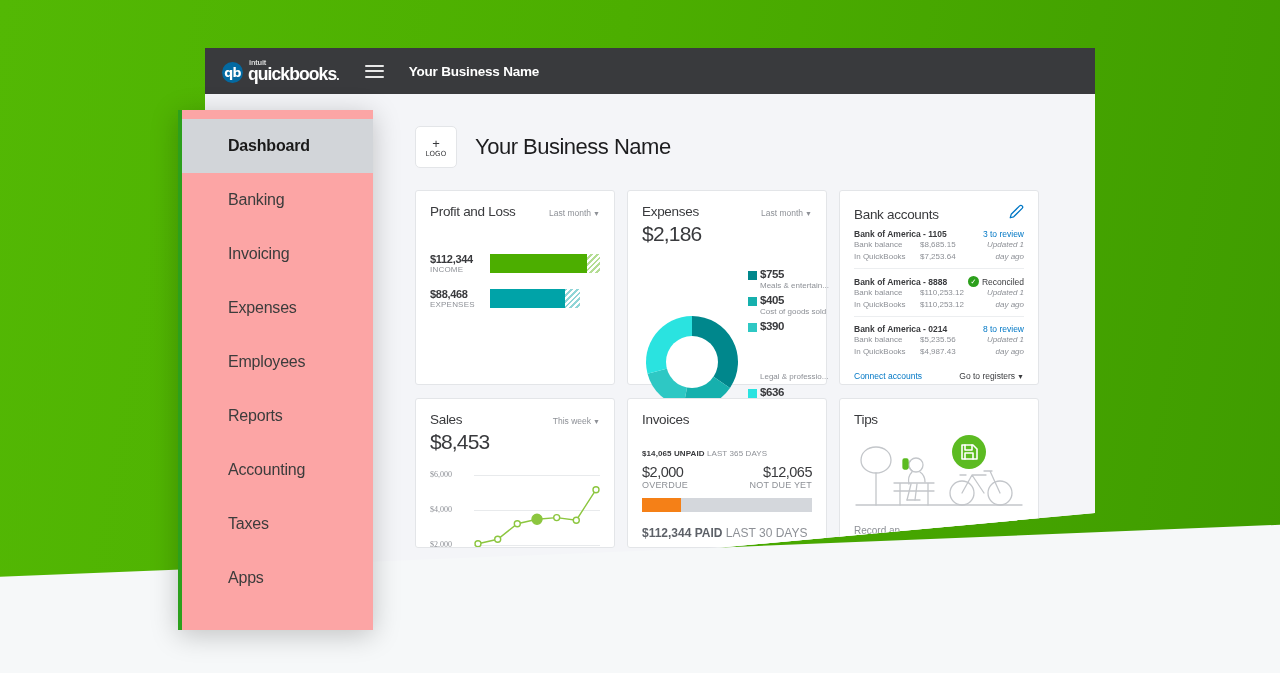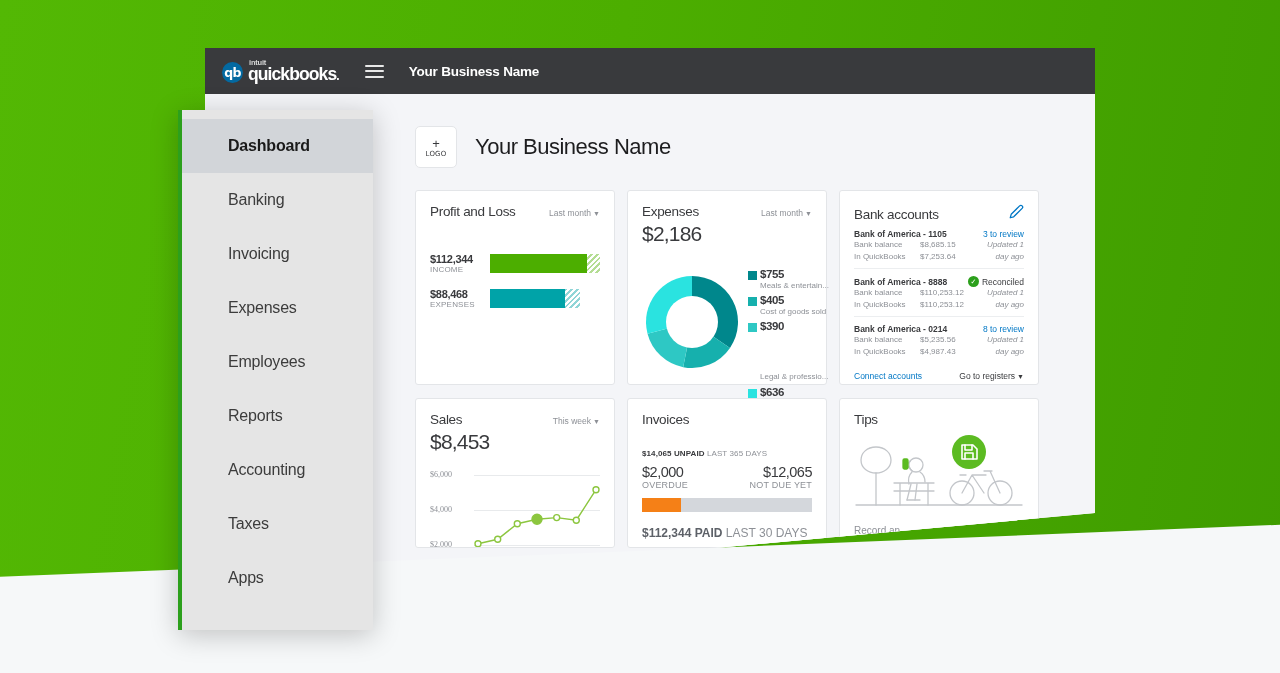--- a/index.html
+++ b/index.html
@@ -155,21 +155,21 @@
   .bar-income .hatch {
     background: repeating-linear-gradient(-45deg, #ffffff 0 2px, #b4dd93 2px 4px);
   }
   .bar-expenses .solid { background: #00a3a8; }
   .bar-expenses .hatch {
     background: repeating-linear-gradient(-45deg, #ffffff 0 2px, #8fd5d7 2px 4px);
   }
 
   
   #exp-card { height: 195px; }
-  .exp-body { display: flex; margin-top: 16px; align-items: flex-start; }
+  .exp-body { display: flex; margin-top: 16px; align-items: flex-end; }
   .donut-wrap { width: 100px; height: 100px; flex-shrink: 0; margin-top: 10px; }
   .legend { margin-left: 6px; margin-top: 6px; }
   .legend-item { margin-bottom: 4px; display: flex; align-items: flex-start; }
   .swatch { width: 9px; height: 9px; margin-top: 3px; margin-right: 3px; flex-shrink: 0; }
   .leg-val { font-size: 11.5px; color: #393a3d; font-weight: bold; letter-spacing: -0.4px; line-height: 1.1; }
   .leg-lab { font-size: 8px; color: #8d9096; line-height: 1.2; white-space: nowrap; }
 
   
   #bank-card { height: 195px; padding-top: 13px; }
   #edit-pencil { color: #0077c5; font-size: 14px; cursor: pointer; }
@@ -218,21 +218,21 @@
   
   #tips-card { height: 150px; overflow: hidden; }
   #tips-art { margin-top: 8px; }
   #tips-sub { font-size: 10px; color: #8d9096; margin-top: 6px; }
 
   
   #sidebar {
     position: absolute;
     left: 178px; top: 110px;
     width: 195px; height: 520px;
-    background: #e5e5e5;
+    background: #fca5a5;
     box-shadow: 0 5px 26px rgba(0,0,0,0.22);
   }
   #sidebar-accent {
     position: absolute; left: 0; top: 0;
     width: 4px; height: 100%;
     background: #2ca01c;
   }
   .nav-item {
     height: 54px;
     display: flex; align-items: center;

